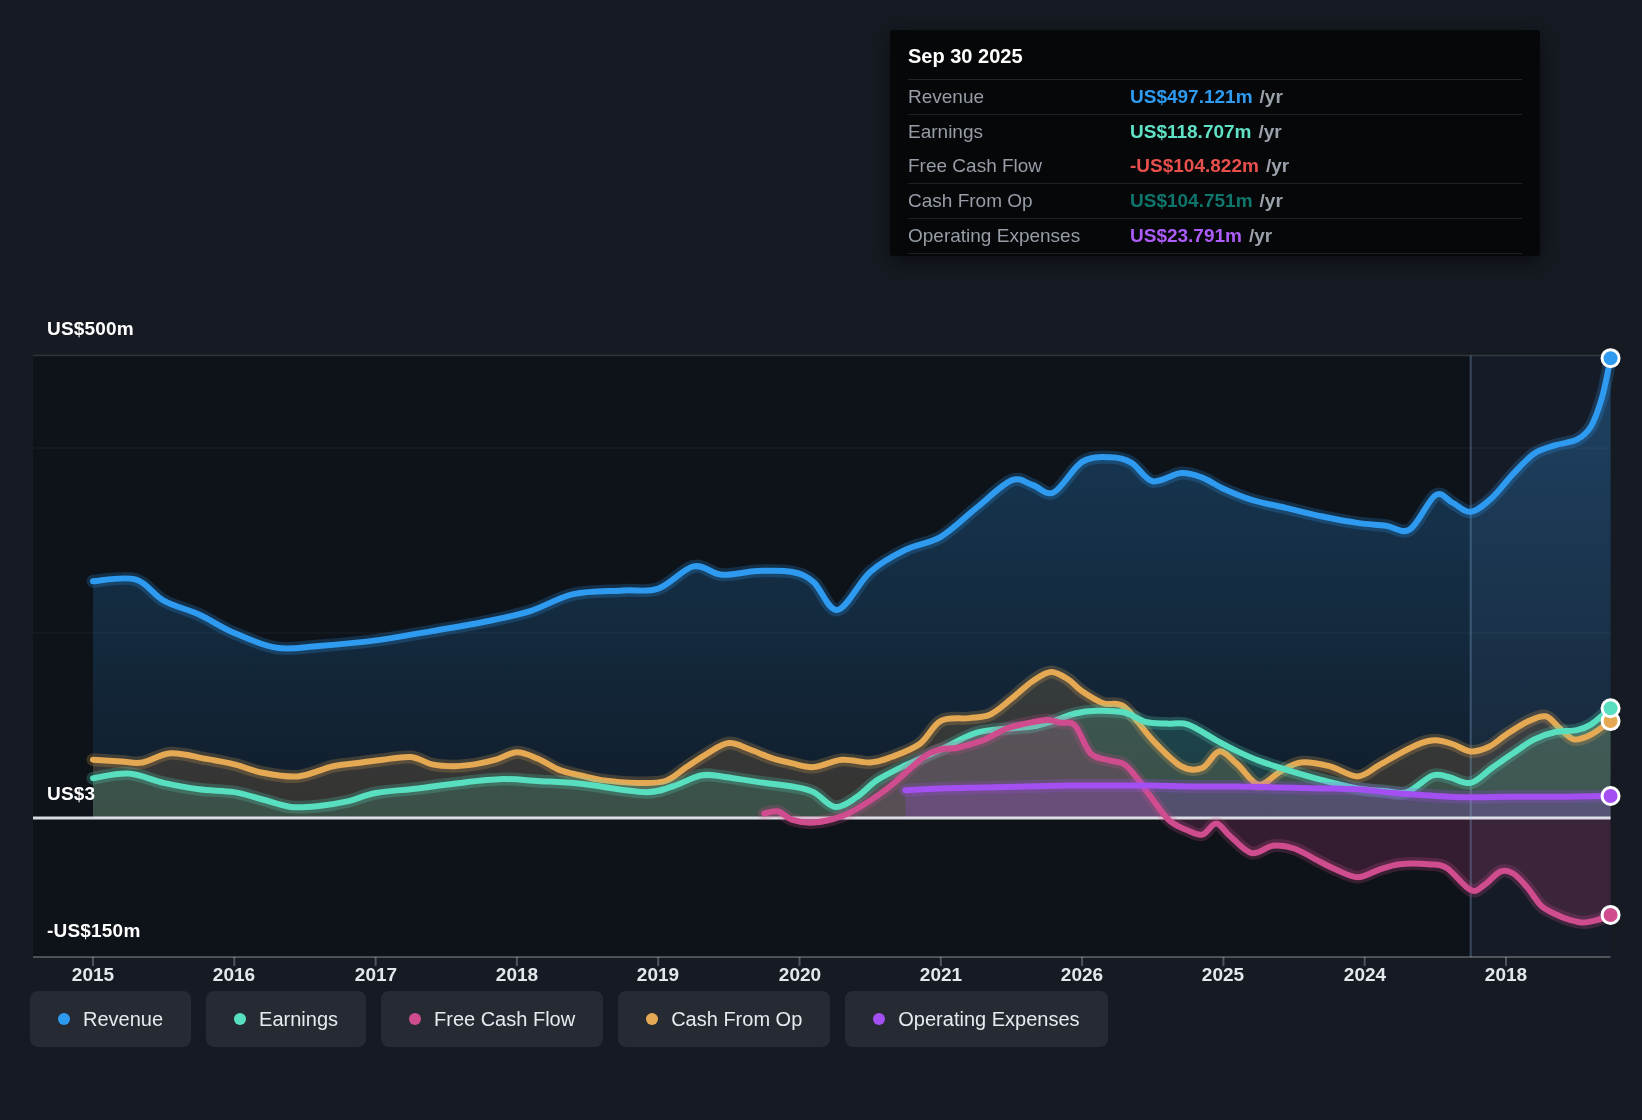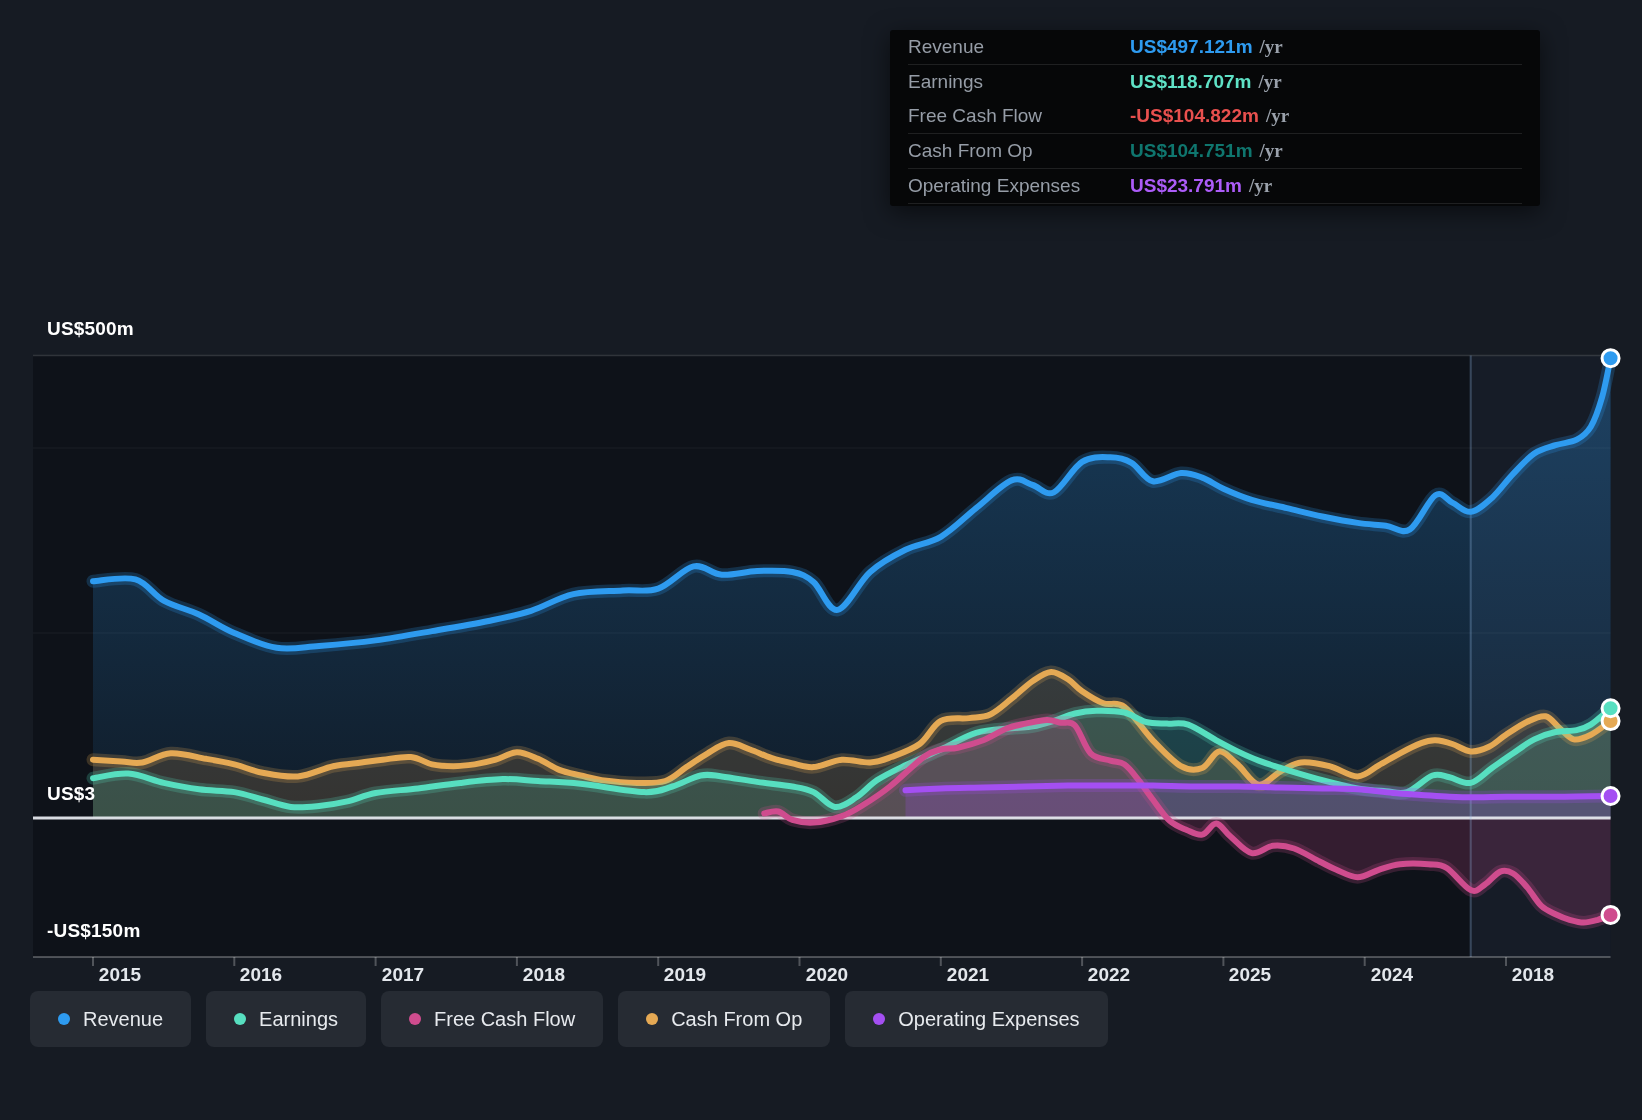--- a/index.html
+++ b/index.html
@@ -1,31 +1,31 @@
 <!DOCTYPE html>
 <html><head>
 <meta charset="utf-8">
 <style>
   html,body{margin:0;padding:0;background:#161b23;}
   body{font-family:"Liberation Sans",sans-serif;}
   #stage{position:relative;width:1642px;height:1120px;background:#161b23;overflow:hidden;}
   #chart-svg{position:absolute;left:0;top:0;}
   .ylab{position:absolute;left:47px;font-size:19px;font-weight:bold;color:#ffffff;letter-spacing:.2px;}
-  .xlab{position:absolute;top:964px;transform:translateX(-50%);font-size:19px;font-weight:bold;color:#e3e7ec;margin-left:27px;}
+  .xlab{position:absolute;top:964px;transform:translateX(-50%);font-size:19px;font-weight:bold;color:#e3e7ec;}
   
   .tooltip{position:absolute;left:890px;top:30px;width:650px;background:#060708;border-radius:3px;
            box-shadow:0 6px 24px rgba(0,0,0,.55);padding:0 0 2px 0;}
   .tt-inner{padding:0 18px;}
   .tt-title{font-size:20px;font-weight:bold;color:#ffffff;padding:15px 0 11px 0;
             border-bottom:1px solid rgba(255,255,255,.12);}
   .tt-row{display:flex;align-items:center;height:34px;border-bottom:1px solid rgba(255,255,255,.10);}
   .tt-row.no-div{border-bottom:none;}
   .tt-label{flex:0 0 222px;font-size:19px;color:#969da7;}
   .tt-value{font-size:19px;font-weight:bold;}
-  .tt-suffix{font-size:19px;color:#969da7;margin-left:7px;font-family:Liberation Serif, serif;}
+  .tt-suffix{font-size:19px;color:#969da7;margin-left:7px;}
   .tt-suffix.bold{font-weight:bold;color:#9aa1ab;}
   
   .legend{position:absolute;left:30px;top:991px;display:flex;gap:15px;}
   .pill{display:flex;align-items:center;height:56px;padding:0 28px;background:#262b33;border-radius:8px;cursor:pointer;}
   .dot{width:12px;height:12px;border-radius:50%;margin-right:13px;flex:0 0 auto;}
   .pill-label{font-size:20px;color:#e7eaee;}
 </style>
 </head>
 <body>
 
@@ -84,28 +84,29 @@
   <span class="ylab" style="top:920px;">-US$150m</span>
 
   <div>
     <span class="xlab" style="left:93px;">2015</span>
     <span class="xlab" style="left:234px;">2016</span>
     <span class="xlab" style="left:376px;">2017</span>
     <span class="xlab" style="left:517px;">2018</span>
     <span class="xlab" style="left:658px;">2019</span>
     <span class="xlab" style="left:800px;">2020</span>
     <span class="xlab" style="left:941px;">2021</span>
-    <span class="xlab" style="left:1082px;">2022</span>
+    <span class="xlab" style="left:1082px;">2026</span>
     <span class="xlab" style="left:1223px;">2025</span>
     <span class="xlab" style="left:1365px;">2024</span>
     <span class="xlab" style="left:1506px;">2018</span>
   </div>
 
   <div class="tooltip">
     <div class="tt-inner">
+      <div class="tt-title">Sep 30 2025</div>
 
       <div class="tt-row">
         <span class="tt-label">Revenue</span>
         <span class="tt-value" style="color: rgb(46, 155, 240);">US$497.121m</span>
         <span class="tt-suffix bold">/yr</span>
       </div>
 
       <div class="tt-row no-div">
         <span class="tt-label">Earnings</span>
         <span class="tt-value" style="color: rgb(95, 226, 198);">US$118.707m</span>

